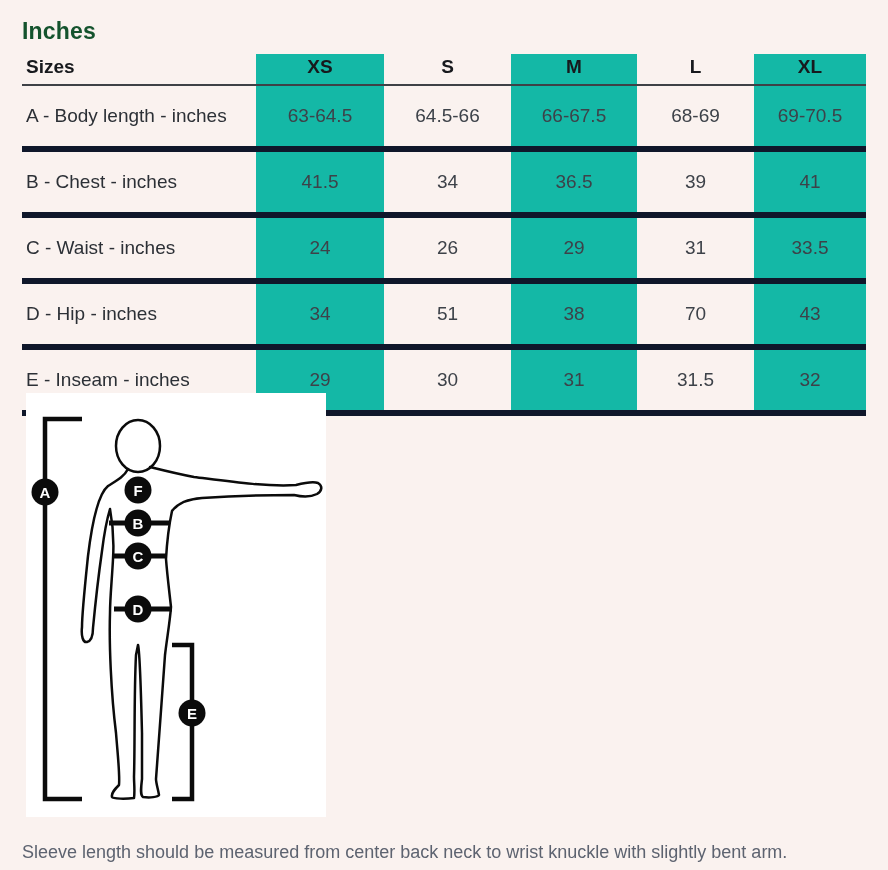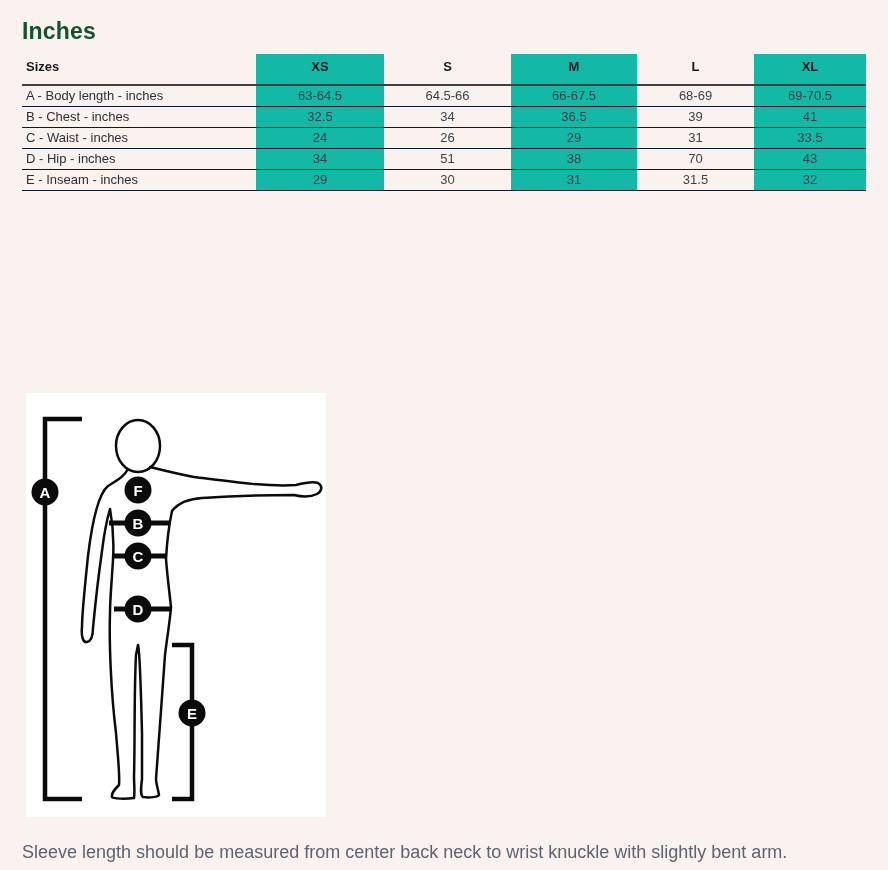--- a/index.html
+++ b/index.html
@@ -12,32 +12,32 @@
   }
   .page-title {
     position: absolute; left: 22px; top: 18px;
     font-size: 23px; font-weight: 700; color: #14532d;
     letter-spacing: 0.2px;
   }
   table.size-chart {
     position: absolute; left: 22px; top: 54px;
     width: 844px; table-layout: fixed;
     border-collapse: collapse;
-    font-size: 13px;
+    font-size: 19px;
   }
   thead th {
     text-align: center; font-weight: 700; color: #17191d;
     padding: 5px 8px 9px; line-height: 16px;
     border-bottom: 2px solid #3e4146;
   }
   thead th.label-col { text-align: left; padding-left: 4px; }
   tbody td {
     text-align: center; color: #3d4249; font-weight: 400;
-    padding: 2px 8px; line-height: 16px;
-    border-bottom: 1px solid #0f172a;
+    padding: 22px 8px; line-height: 16px;
+    border-bottom: 6px solid #0f172a;
   }
   tbody td.label-col { text-align: left; color: #2c3036; padding-left: 4px; }
   .shade { background: #14b8a6; }
   tr.row-last td {
     padding: 25px 8px;
     border-bottom: 2px solid #6e7177;
   }
   tr.row-last td.shade {
     background: linear-gradient(to bottom,
       #f4f3f0 calc(100% - 10px),
@@ -88,21 +88,21 @@
     <tr>
       <td class="label-col">A - Body length - inches</td>
       <td class="shade">63-64.5</td>
       <td>64.5-66</td>
       <td class="shade">66-67.5</td>
       <td>68-69</td>
       <td class="shade">69-70.5</td>
     </tr>
     <tr>
       <td class="label-col">B - Chest - inches</td>
-      <td class="shade">32.5</td>
+      <td class="shade">41.5</td>
       <td>34</td>
       <td class="shade">36.5</td>
       <td>39</td>
       <td class="shade">41</td>
     </tr>
     <tr>
       <td class="label-col">C - Waist - inches</td>
       <td class="shade">24</td>
       <td>26</td>
       <td class="shade">29</td>

